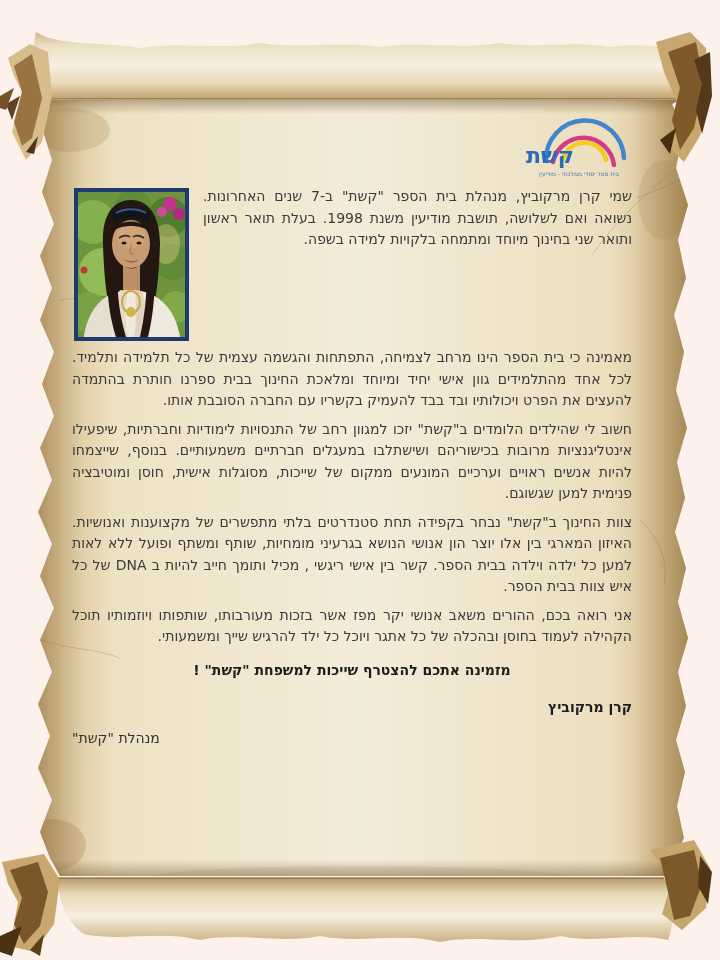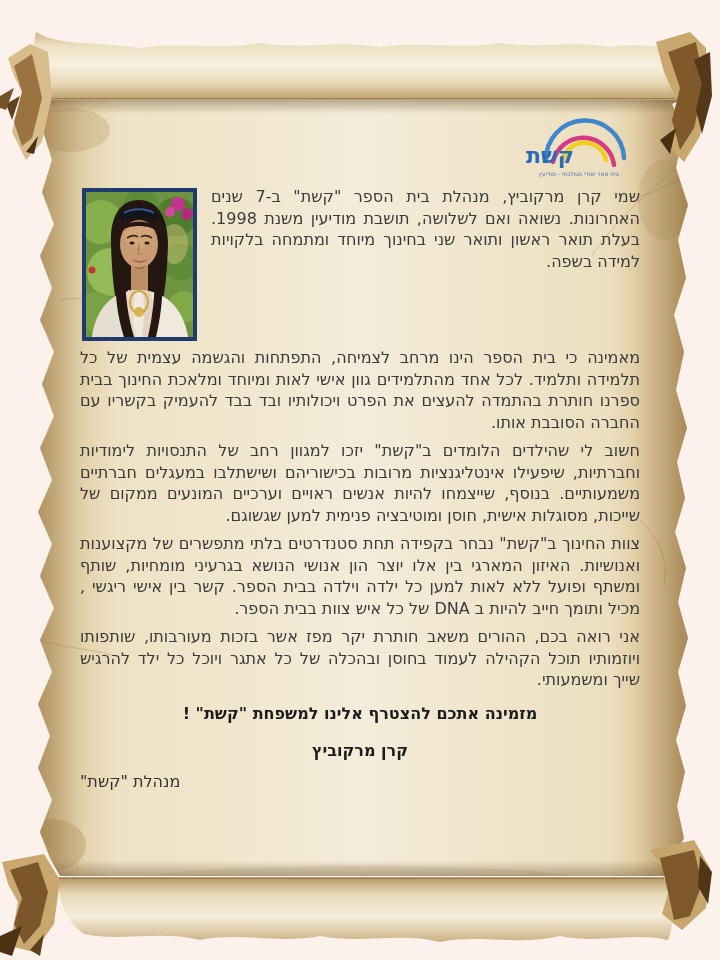--- a/index.html
+++ b/index.html
@@ -18,34 +18,34 @@
     position:absolute;left:2px;top:34px;
     font-size:22px;font-weight:bold;color:#2b6cb8;line-height:1;
   }
   .logo-tagline{
     position:absolute;left:-2px;top:59px;width:114px;
     font-size:6px;color:#4b76b2;white-space:nowrap;text-align:center;direction:rtl;
   }
 
   
   .letter{
-    position:absolute;left:80px;top:186px;width:560px;
+    position:absolute;left:72px;top:186px;width:560px;
     direction:rtl;text-align:justify;
-    font-size:16px;line-height:21.5px;color:#3b3b3b;
+    font-size:14px;line-height:21.5px;color:#3b3b3b;
   }
   .letter p{margin:0 0 7px 0;}
   .photo-frame{
     float:left;width:107px;height:145px;
     border:4px solid #1e3a6e;
     margin:2px 14px 6px 2px;
     background:#6f9440;overflow:hidden;
   }
   .clear{clear:left;}
   .closing{text-align:center;font-weight:bold;color:#1c1c1c;margin-top:12px !important;}
-  .sig-name{text-align:center;font-weight:bold;color:#1c1c1c;margin-top:16px !important;}
+  .sig-name{text-align:right;font-weight:bold;color:#1c1c1c;margin-top:16px !important;}
   .sig-title{text-align:left;margin-top:9px !important;color:#333;}
 </style>
 </head>
 <body>
 
 <div class="stage">
 
   <svg class="parch" width="720" height="960" viewBox="0 0 720 960">
     <defs>
       <linearGradient id="bodyG" x1="0" y1="0" x2="1" y2="0">
@@ -183,22 +183,22 @@
         <ellipse cx="46" cy="51" rx="2.6" ry="1.6" fill="#2b1d12"></ellipse>
         <ellipse cx="61" cy="51" rx="2.6" ry="1.6" fill="#2b1d12"></ellipse>
         <path d="M53,52 L52,61 C53,62.5 55,62.5 55,61" stroke="#a87a52" stroke-width="1.2" fill="none"></path>
         <path d="M46,67 C50,69.5 58,69.5 61,67 C58,72 49,72 46,67 Z" fill="#b06050"></path>
         <ellipse cx="53" cy="110" rx="9" ry="11" fill="none" stroke="#c9a83e" stroke-width="2"></ellipse>
         <circle cx="53" cy="120" r="5" fill="#d4b44a"></circle>
       </svg>
     </div>
 
     <p>שמי קרן מרקוביץ, מנהלת בית הספר "קשת" ב-7 שנים האחרונות. נשואה ואם לשלושה, תושבת מודיעין משנת 1998. בעלת תואר ראשון ותואר שני בחינוך מיוחד ומתמחה בלקויות למידה בשפה.</p>
-    <p class="clear">מאמינה כי בית הספר הינו מרחב לצמיחה, התפתחות והגשמה עצמית של כל תלמידה ותלמיד. לכל אחד מהתלמידים גוון אישי לאות ומיוחד ומלאכת החינוך בבית ספרנו חותרת בהתמדה להעצים את הפרט ויכולותיו ובד בבד להעמיק בקשריו עם החברה הסובבת אותו.</p>
+    <p class="clear">מאמינה כי בית הספר הינו מרחב לצמיחה, התפתחות והגשמה עצמית של כל תלמידה ותלמיד. לכל אחד מהתלמידים גוון אישי יחיד ומיוחד ומלאכת החינוך בבית ספרנו חותרת בהתמדה להעצים את הפרט ויכולותיו ובד בבד להעמיק בקשריו עם החברה הסובבת אותו.</p>
     <p>חשוב לי שהילדים הלומדים ב"קשת" יזכו למגוון רחב של התנסויות לימודיות וחברתיות, שיפעילו אינטליגנציות מרובות בכישוריהם ושישתלבו במעגלים חברתיים משמעותיים. בנוסף, שייצמחו להיות אנשים ראויים וערכיים המונעים ממקום של שייכות, מסוגלות אישית, חוסן ומוטיבציה פנימית למען שגשוגם.</p>
     <p>צוות החינוך ב"קשת" נבחר בקפידה תחת סטנדרטים בלתי מתפשרים של מקצוענות ואנושיות. האיזון המארגי בין אלו יוצר הון אנושי הנושא בגרעיני מומחיות, שותף ומשתף ופועל ללא לאות למען כל ילדה וילדה בבית הספר. קשר בין אישי ריגשי , מכיל ותומך חייב להיות ב DNA של כל איש צוות בבית הספר.</p>
-    <p>אני רואה בכם, ההורים משאב חותרת יקר מפז אשר בזכות מעורבותו, שותפותו ויוזמותיו תוכל הקהילה לעמוד בחוסן ובהכלה של כל אתגר ויוכל כל ילד להרגיש שייך ומשמעותי.</p>
-    <p class="closing">מזמינה אתכם להצטרף אלינו למשפחת "קשת" !</p>
+    <p>אני רואה בכם, ההורים משאב אנושי יקר מפז אשר בזכות מעורבותו, שותפותו ויוזמותיו תוכל הקהילה לעמוד בחוסן ובהכלה של כל אתגר ויוכל כל ילד להרגיש שייך ומשמעותי.</p>
+    <p class="closing">מזמינה אתכם להצטרף שייכות למשפחת "קשת" !</p>
     <p class="sig-name">קרן מרקוביץ</p>
     <p class="sig-title">מנהלת "קשת"</p>
   </div>
 
 </div>
 
 </body></html>

